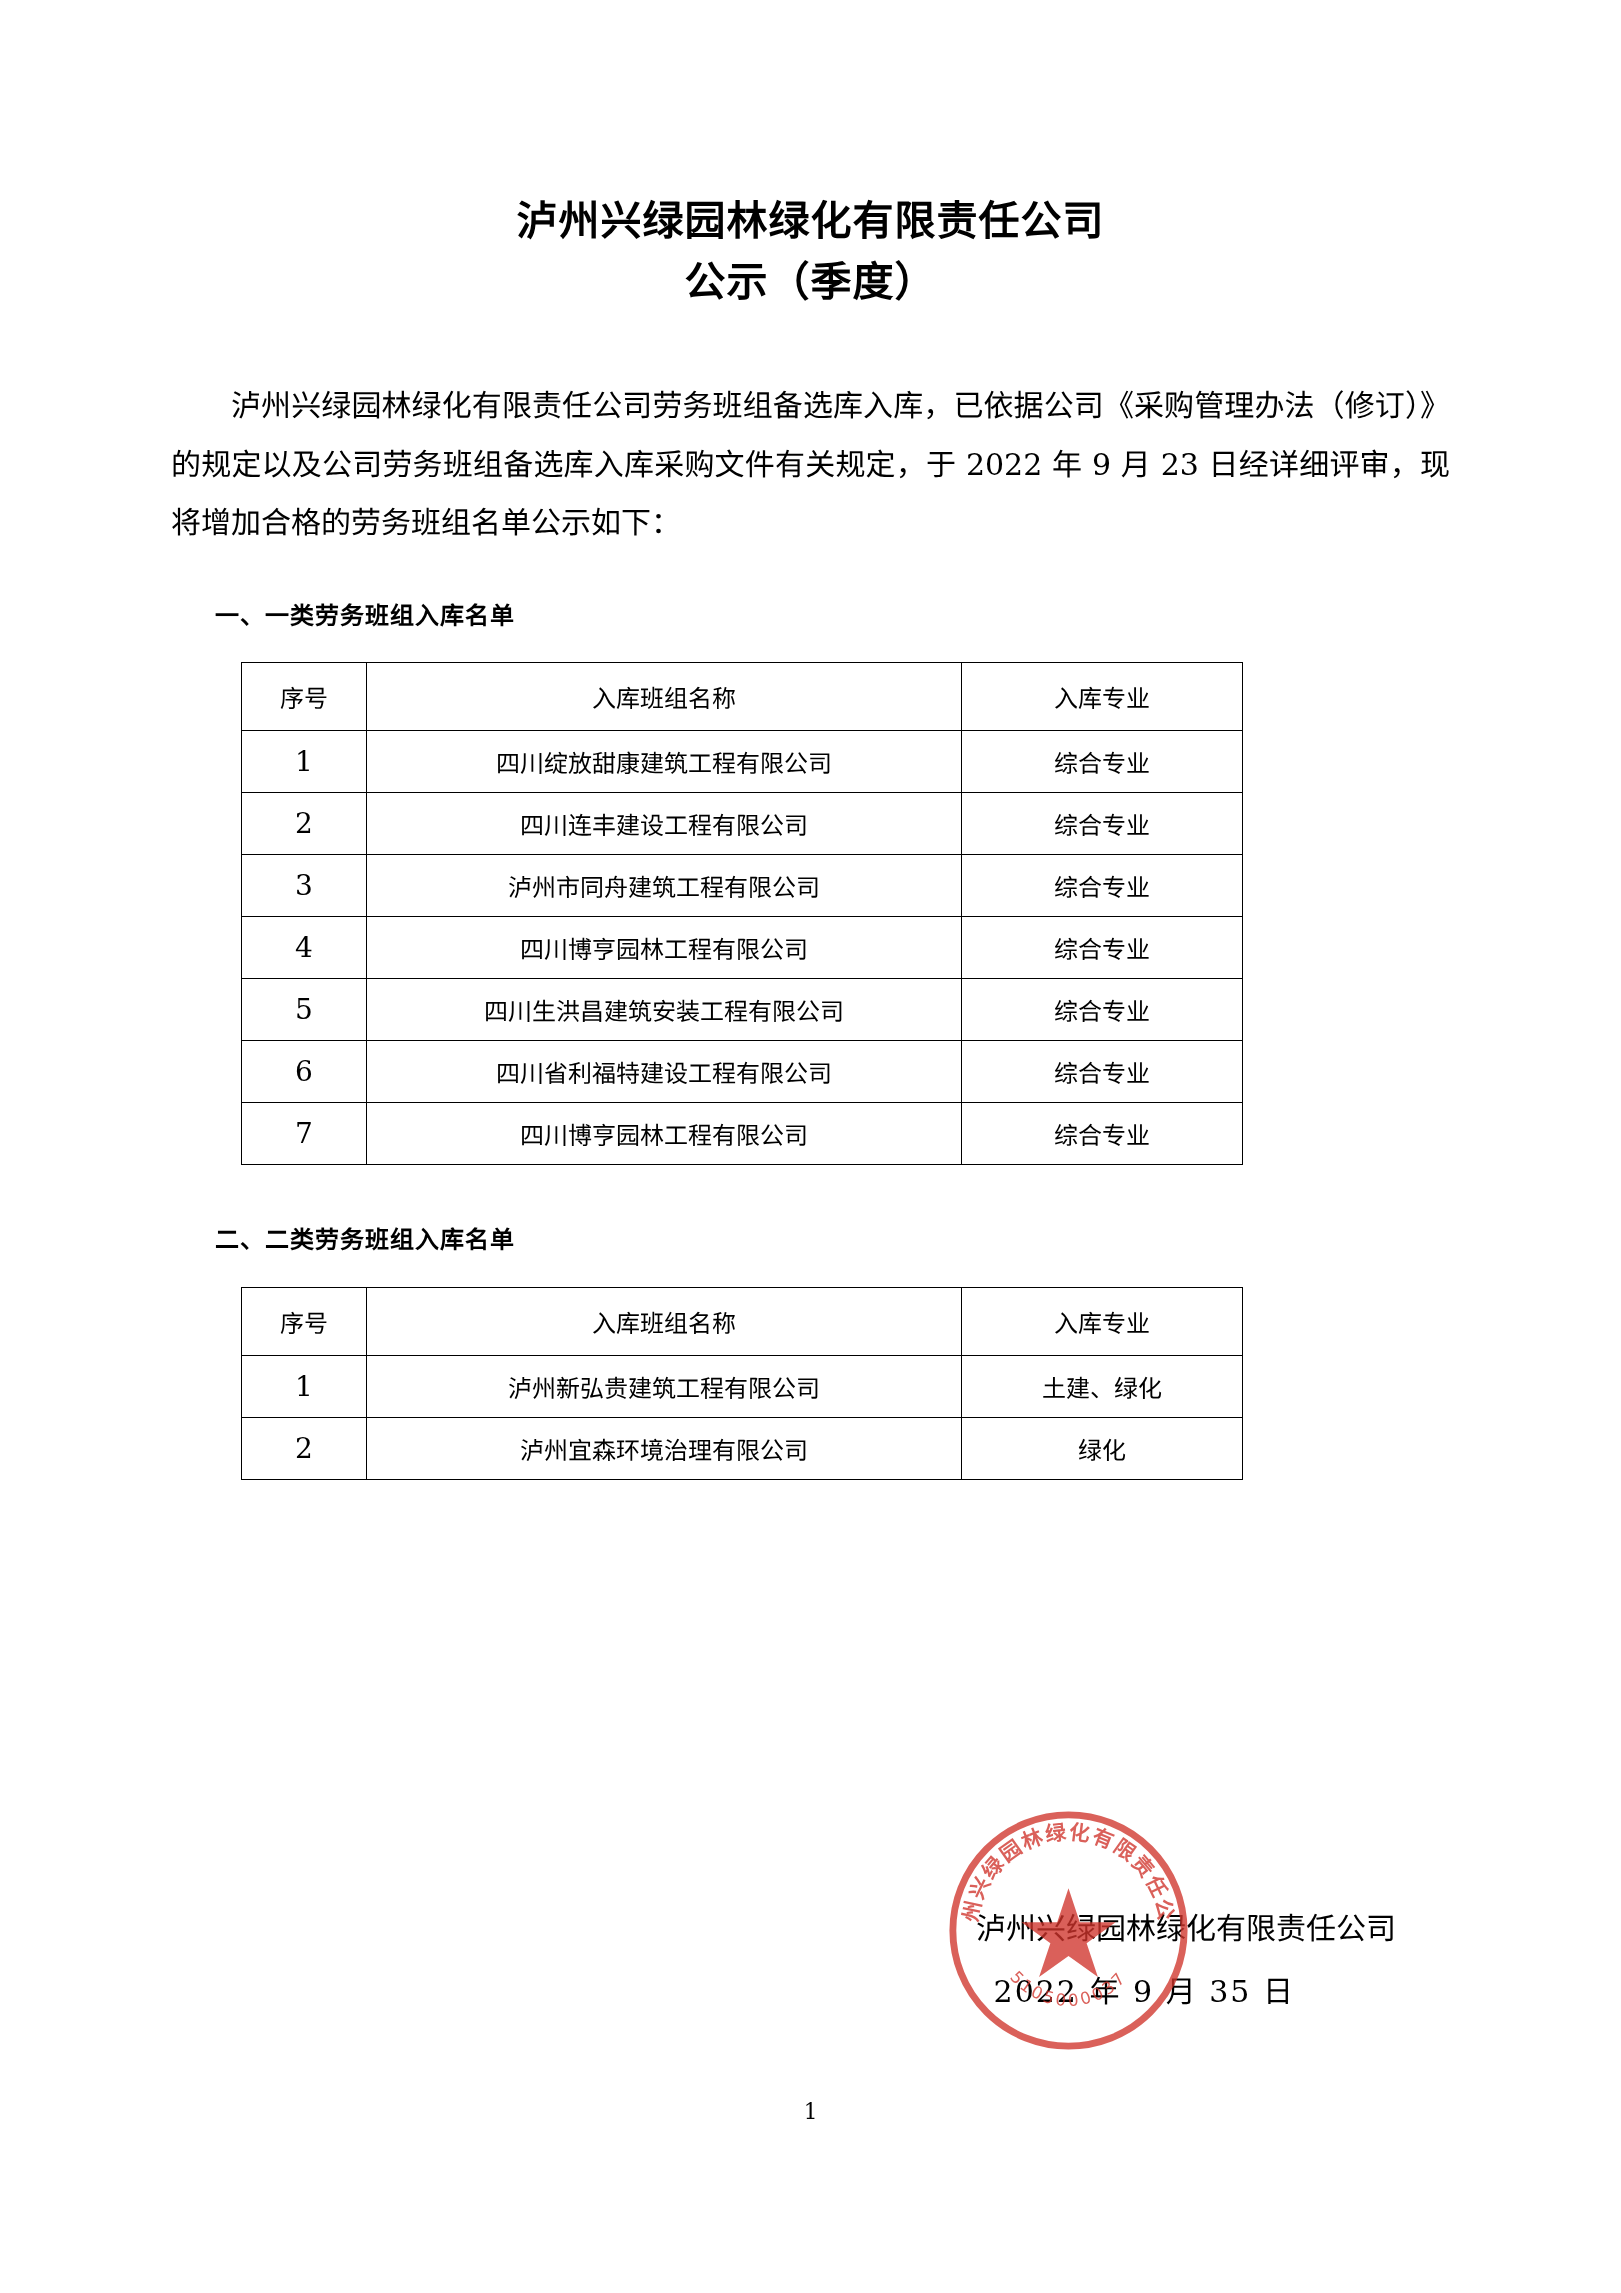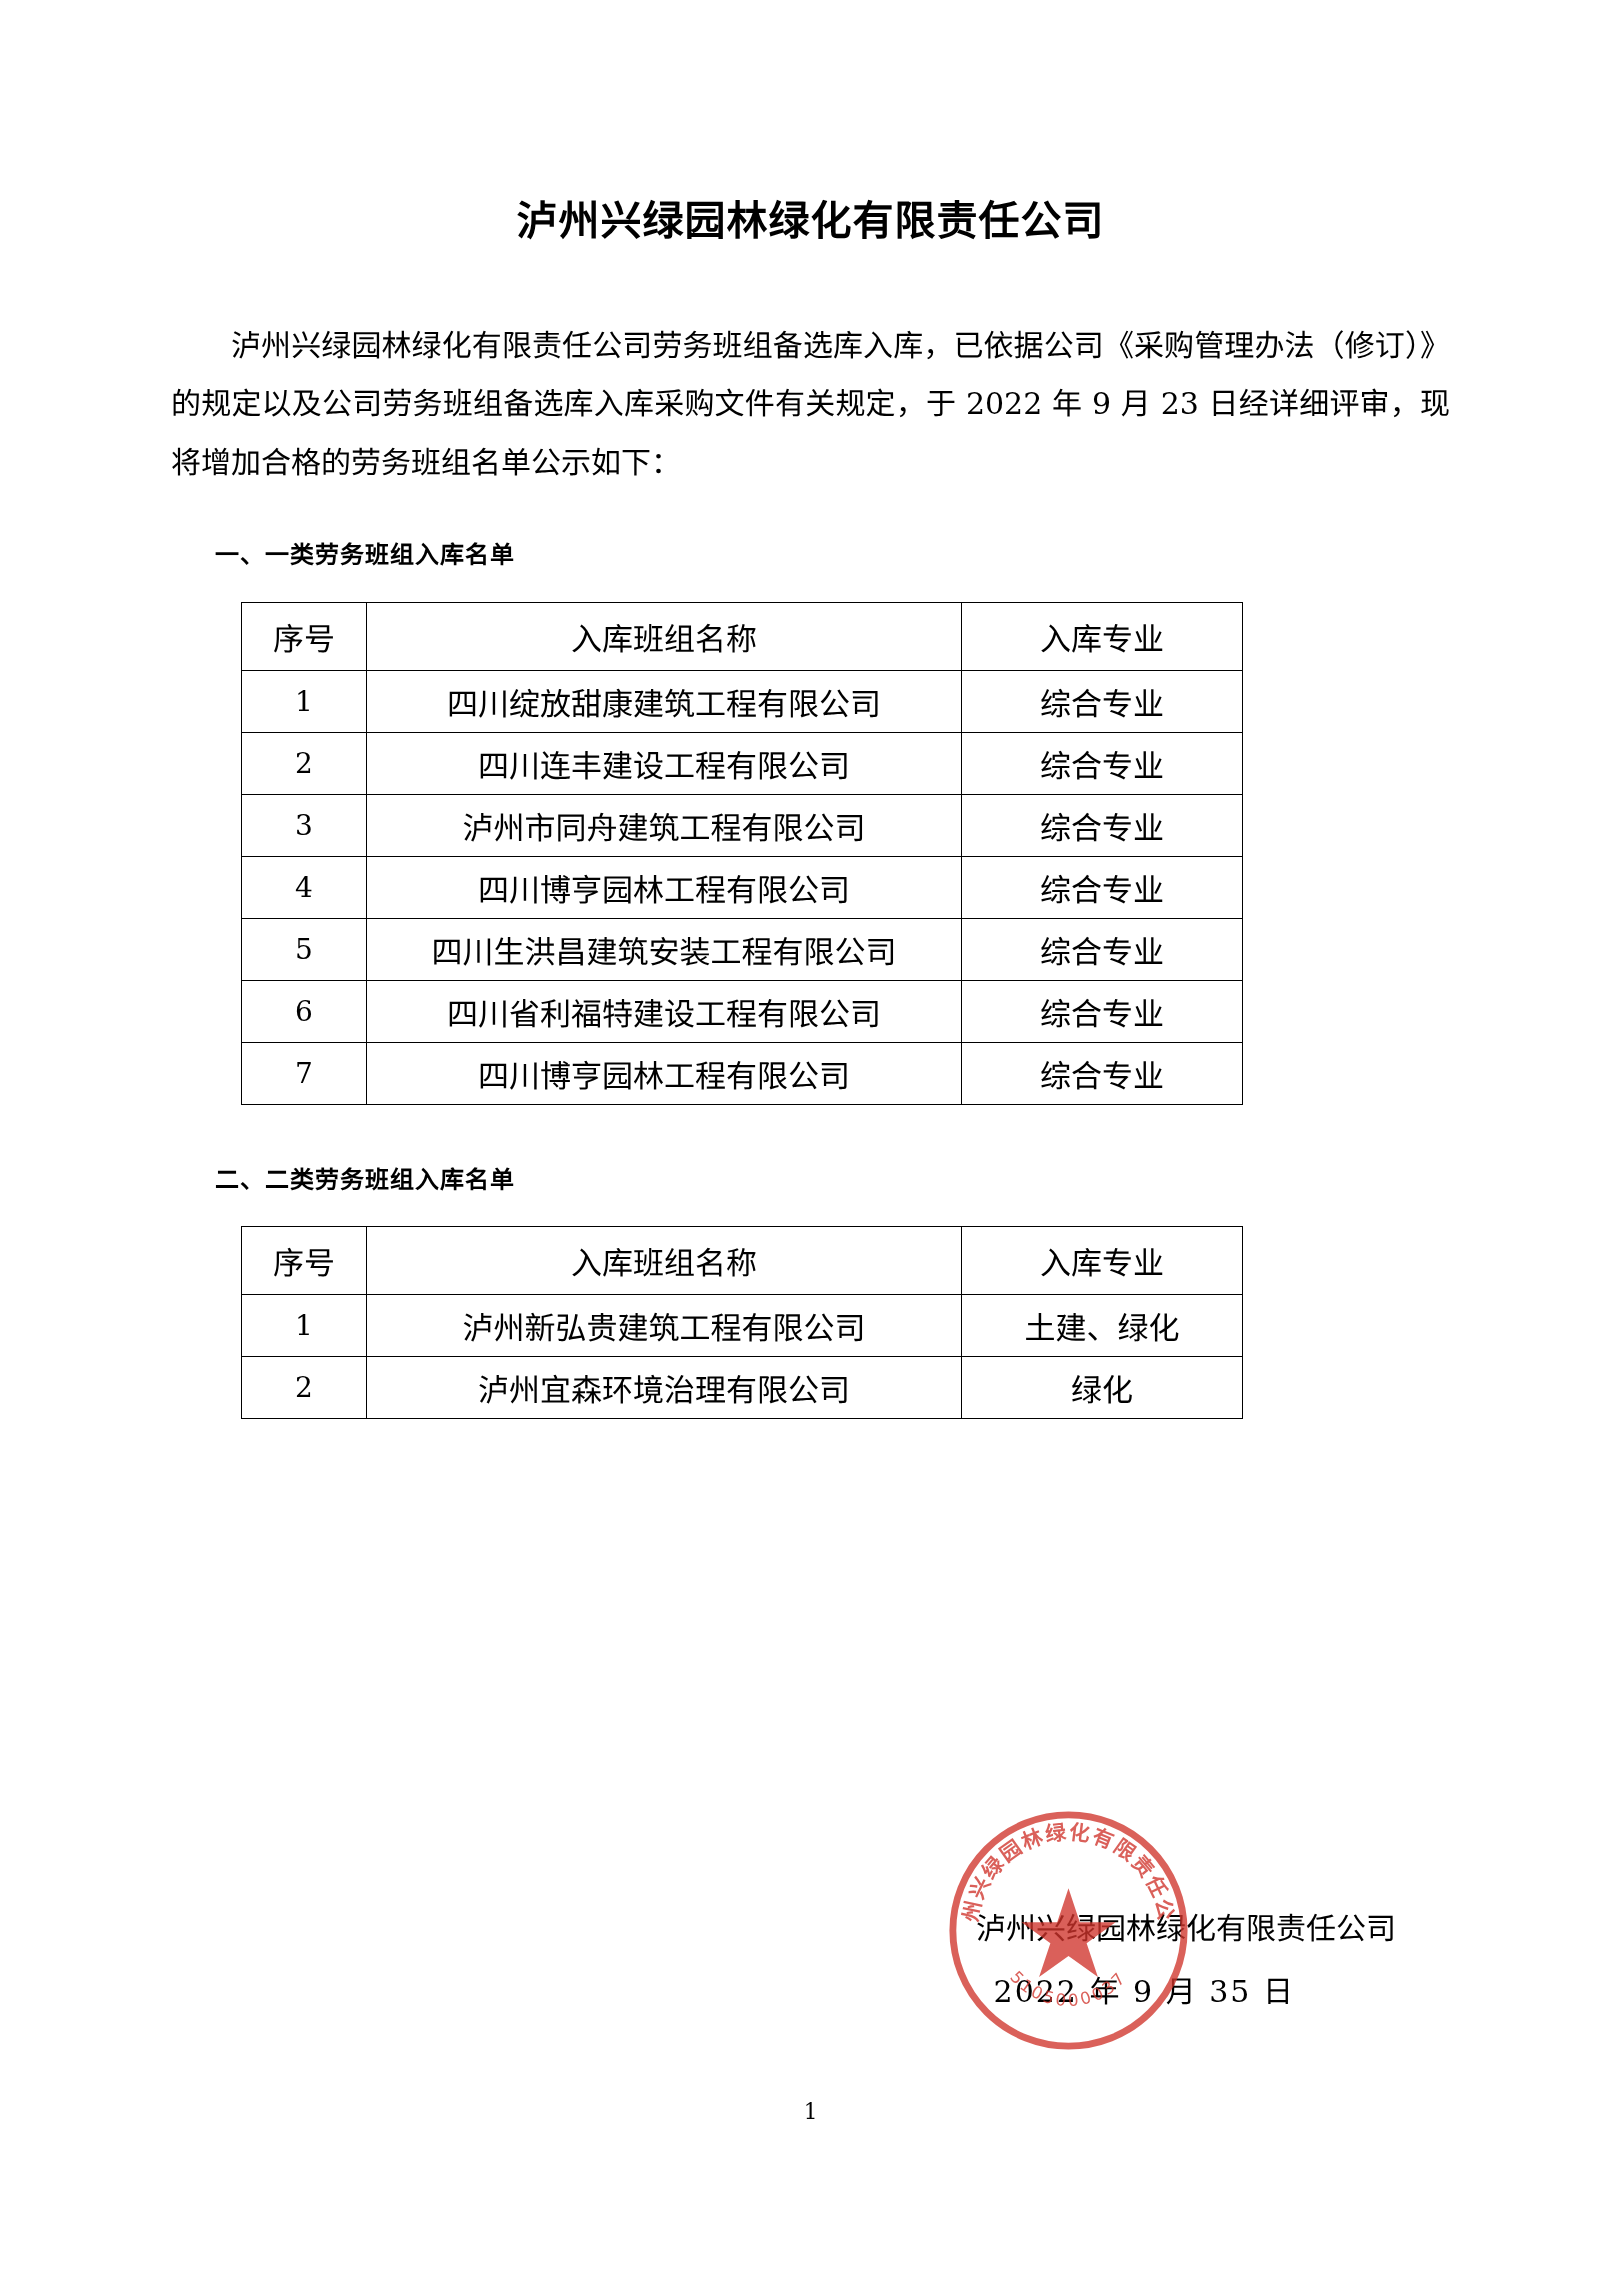--- a/index.html
+++ b/index.html
@@ -70,21 +70,21 @@
   table.list-table {
     border-collapse: collapse;
     width: 1002px;
     margin: 0 auto 0 74px;
     table-layout: fixed;
   }
   table.list-table td {
     border: 1px solid #000;
     text-align: center;
     vertical-align: middle;
-    font-size: 31px;
+    font-size: 24px;
     font-family: Liberation Mono, monospace;
     height: 57px;
     padding: 2px 3.9px;
   }
   table.list-table .col-no   { width: 125px; }
   table.list-table .col-name { width: 595px; }
   table.list-table .col-major{ width: 281px; }
   table.list-table tr.head td {
     height: 63px;
   }
@@ -131,20 +131,21 @@
     font-family: "DejaVu Serif", "Liberation Serif", serif;
   }
 </style>
 </head>
 <body>
 
 <div class="page">
 
   <h1 class="doc-title">
     <span class="tline">泸州兴绿园林绿化有限责任公司</span>
+    <span class="tline">公示（季度）</span>
   </h1>
 
   <p class="body-para">泸州兴绿园林绿化有限责任公司劳务班组备选库入库，已依据公司《采购管理办法（修订）》的规定以及公司劳务班组备选库入库采购文件有关规定，于 2022 年 9 月 23 日经详细评审，现将增加合格的劳务班组名单公示如下：</p>
 
   <h2 class="section-heading">一、一类劳务班组入库名单</h2>
 
   <div class="tbl-wrap">
     <table class="list-table">
       <colgroup>
         <col class="col-no">

